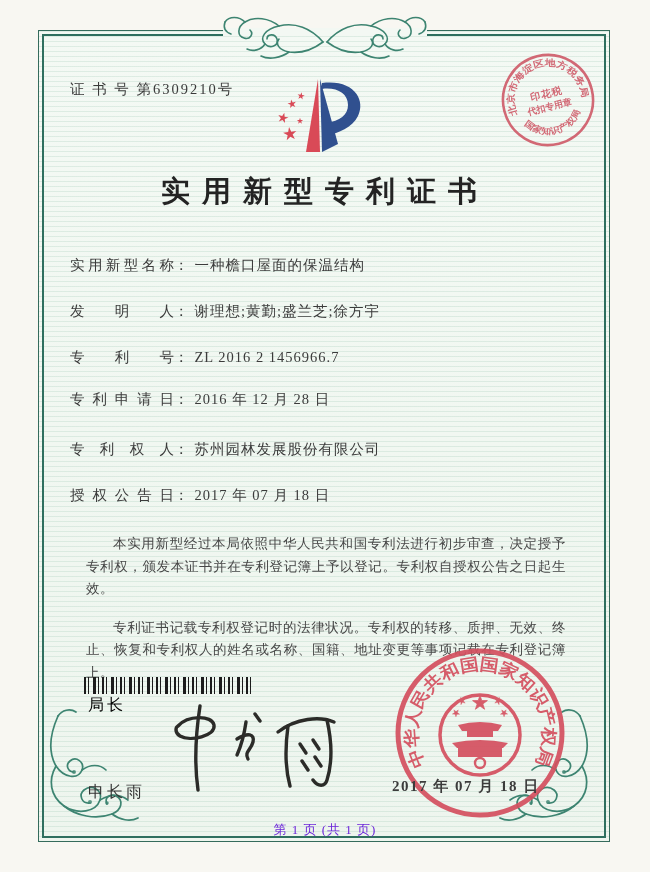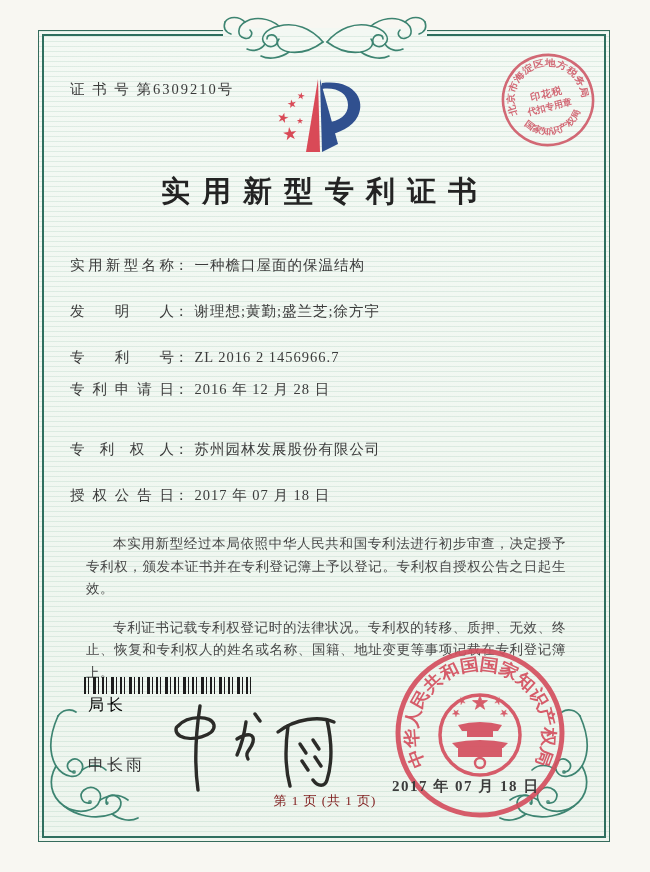--- a/index.html
+++ b/index.html
@@ -41,26 +41,26 @@
     left:70px;width:512px;top:517px;font-size:13.5px;line-height:22.6px;
     color:#474747;text-align:justify;letter-spacing:0.6px;
   }
   .paragraphs p{margin:16px;text-indent:2em;}
   .barcode{
     left:84px;top:677px;width:168px;height:17px;
     background:
       repeating-linear-gradient(90deg,#1c1c1c 0 2px,rgba(0,0,0,0) 2px 4px,#1c1c1c 4px 5px,rgba(0,0,0,0) 5px 9px,#1c1c1c 9px 12px,rgba(0,0,0,0) 12px 14px,#1c1c1c 14px 15px,rgba(0,0,0,0) 15px 18px);
   }
   .director-title{left:88px;top:695px;font-size:16px;color:#000000;letter-spacing:3px;}
-  .director-name{left:88px;top:755px;font-size:16px;color:#343434;letter-spacing:3px;}
+  .director-name{left:88px;top:782px;font-size:16px;color:#343434;letter-spacing:3px;}
   .seal-date{
     left:392px;top:777px;font-size:15px;color:#3c3c3c;letter-spacing:1.5px;font-weight:bold;
   }
   .footer{
-    left:0;right:0;top:792px;text-align:center;font-size:13px;color:#7f1d1d;letter-spacing:1px;
+    left:0;right:0;top:821px;text-align:center;font-size:13px;color:#6d28d9;letter-spacing:1px;
   }
   svg{display:block;}
   .tax-stamp{left:498px;top:50px;transform:rotate(-14deg);opacity:.9;}
   .main-seal{left:390px;top:643px;opacity:.92;}
   .sig{left:160px;top:692px;}
   .ornament-top{left:215px;top:8px;}
   .corner-bl{left:20px;top:700px;}
   .corner-br{left:498px;top:700px;transform:scaleX(-1);}
   .logo{left:268px;top:74px;}
 </style>
@@ -157,21 +157,21 @@
 
   <div class="abs field-row" style="top:302px">
     <span class="field-label">发明人</span><span class="field-colon">：</span><span class="field-value">谢理想;黄勤;盛兰芝;徐方宇</span>
   </div>
   <div class="abs field-row" style="top:256px">
     <span class="field-label">实用新型名称</span><span class="field-colon">：</span><span class="field-value">一种檐口屋面的保温结构</span>
   </div>
   <div class="abs field-row" style="top:348px">
     <span class="field-label">专利号</span><span class="field-colon">：</span><span class="field-value">ZL 2016 2 1456966.7</span>
   </div>
-  <div class="abs field-row" style="top:380px">
+  <div class="abs field-row" style="top:390px">
     <span class="field-label">专利申请日</span><span class="field-colon">：</span><span class="field-value">2016 年 12 月 28 日</span>
   </div>
   <div class="abs field-row" style="top:440px">
     <span class="field-label">专利权人</span><span class="field-colon">：</span><span class="field-value">苏州园林发展股份有限公司</span>
   </div>
   <div class="abs field-row" style="top:486px">
     <span class="field-label">授权公告日</span><span class="field-colon">：</span><span class="field-value">2017 年 07 月 18 日</span>
   </div>
 
   <div class="abs paragraphs">

